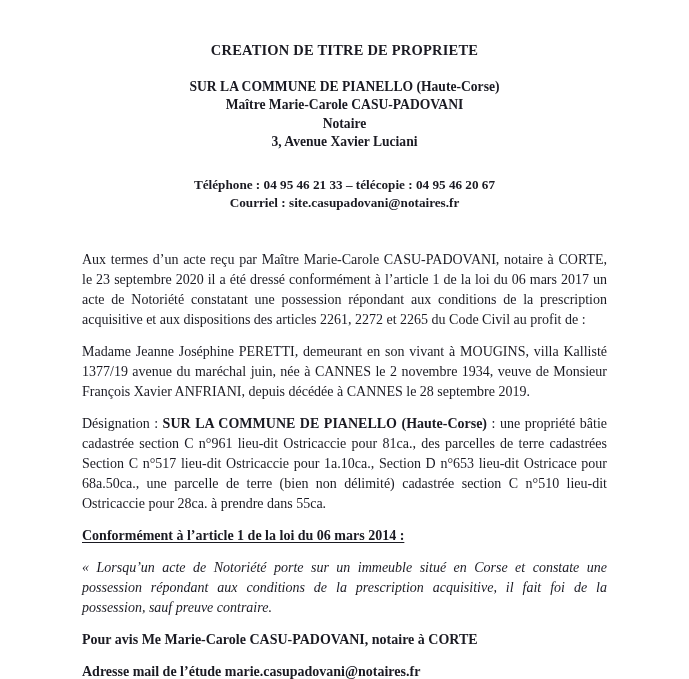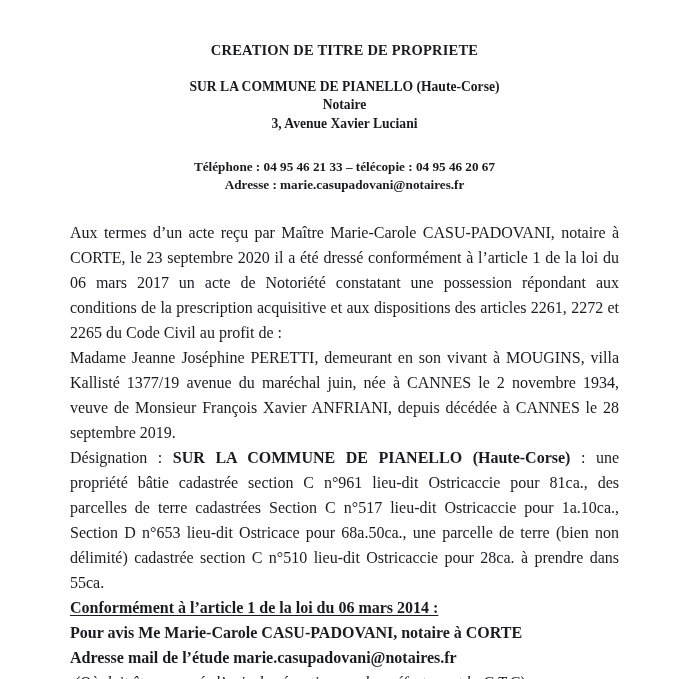--- a/index.html
+++ b/index.html
@@ -64,25 +64,25 @@
   .contact-block .line {
     display: block;
     white-space: nowrap;
   }
 
   
   .body-block {
     padding-top: 17px;
   }
   p.para {
-    margin: 0;
+    margin: 12px;
     text-align: justify;
     text-justify: inter-word;
-    font-size: 16px;
-    line-height: 25px;
+    font-size: 14px;
+    line-height: 20px;
   }
   p.para.nojust {
     text-align: left;
   }
   .bold { font-weight: bold; }
   .ital { font-style: italic; }
   .bital { font-style: italic; font-weight: bold; }
   .underline-bold {
     font-weight: bold;
     text-decoration: underline;
@@ -94,39 +94,41 @@
 </head>
 <body>
 
 <div class="page">
   <div class="content">
 
     <h1 class="doc-title">CREATION DE TITRE DE PROPRIETE</h1>
 
     <div class="org-block">
       <span class="line">SUR LA COMMUNE DE PIANELLO (Haute-Corse)</span>
+      <span class="line">Maître Marie-Carole CASU-PADOVANI</span>
       <span class="line">Notaire</span>
       <span class="line">3, Avenue Xavier Luciani</span>
     </div>
 
     <div class="contact-block">
       <span class="line">Téléphone : 04 95 46 21 33 – télécopie : 04 95 46 20 67</span>
-      <span class="line">Adresse : marie.casupadovani@notaires.fr</span>
+      <span class="line">Courriel : site.casupadovani@notaires.fr</span>
     </div>
 
     <div class="body-block">
 
       <p class="para">Aux termes d’un acte reçu par Maître Marie-Carole CASU-PADOVANI, notaire à CORTE, le 23 septembre 2020 il a été dressé conformément à l’article 1 de la loi du 06 mars 2017 un acte de Notoriété constatant une possession répondant aux conditions de la prescription acquisitive et aux dispositions des articles 2261, 2272 et 2265 du Code Civil au profit de :</p>
 
       <p class="para">Madame Jeanne Joséphine PERETTI, demeurant en son vivant à MOUGINS, villa Kallisté 1377/19 avenue du maréchal juin, née à CANNES le 2 novembre 1934, veuve de Monsieur François Xavier ANFRIANI, depuis décédée à CANNES le 28 septembre 2019.</p>
 
       <p class="para"><span>Désignation : </span><span class="bold">SUR LA COMMUNE DE PIANELLO (Haute-Corse)</span><span> : une propriété bâtie cadastrée section C n°961 lieu-dit Ostricaccie pour 81ca., des parcelles de terre cadastrées Section C n°517 lieu-dit Ostricaccie pour 1a.10ca., Section D n°653 lieu-dit Ostricace pour 68a.50ca., une parcelle de terre (bien non délimité) cadastrée section C n°510 lieu-dit Ostricaccie pour 28ca. à prendre dans 55ca.</span></p>
 
       <p class="para nojust"><span class="underline-bold">Conformément à l’article 1 de la loi du 06 mars 2014 :</span></p>
 
+      <p class="para ital">« Lorsqu’un acte de Notoriété porte sur un immeuble situé en Corse et constate une possession répondant aux conditions de la prescription acquisitive, il fait foi de la possession, sauf preuve contraire.</p>
 
 
       <p class="para nojust bold tight">Pour avis Me Marie-Carole CASU-PADOVANI, notaire à CORTE</p>
 
       <p class="para nojust bold tight">Adresse mail de l’étude marie.casupadovani@notaires.fr</p>
 
       <p class="para nojust ital tight indent-sm">(Où doit être envoyée l’avis de réception par la préfecture et la C.T.C)</p>
 
     </div>
   </div>

